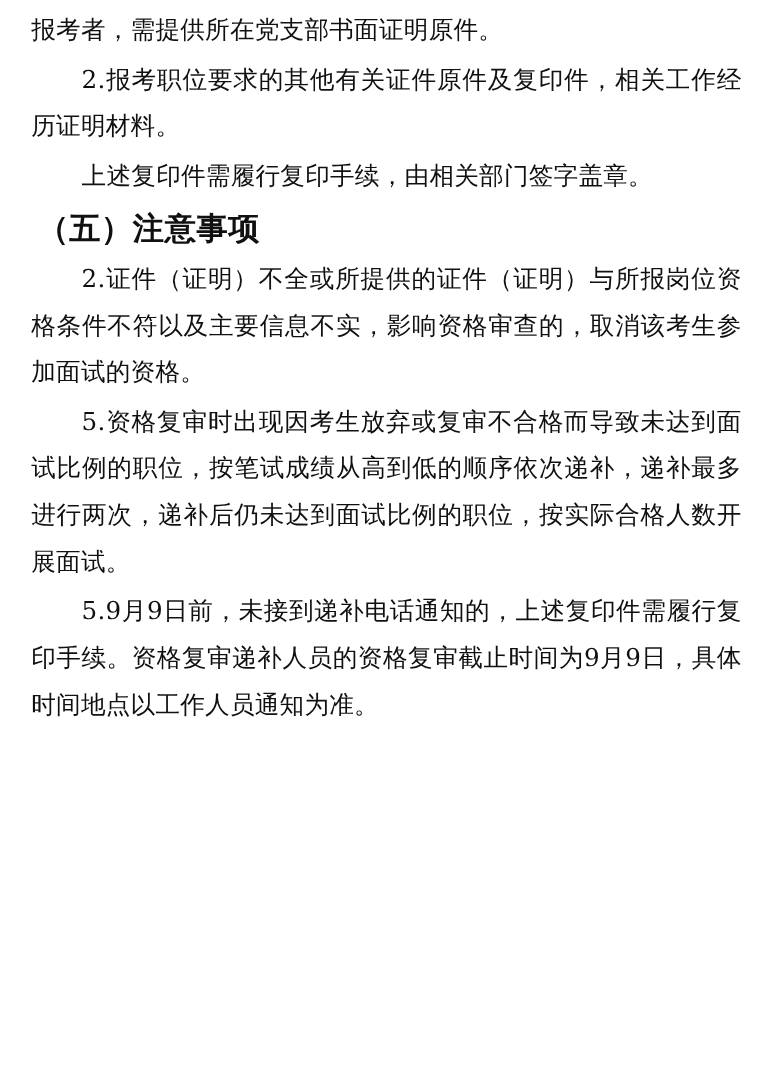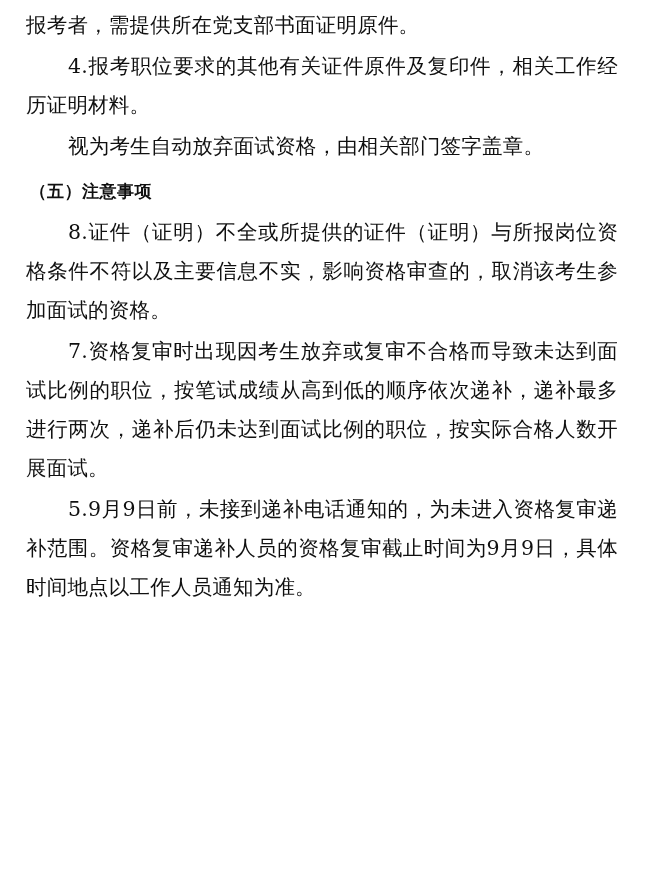--- a/index.html
+++ b/index.html
@@ -31,43 +31,43 @@
     text-align: justify;
     text-justify: inter-ideograph;
     letter-spacing: 0.2px;
     word-break: break-all;
   }
   p.indent {
     text-indent: 2.05em;
   }
   p.heading {
     margin: 6px 0 2px 0;
-    font-size: 17px;
+    font-size: 26px;
     line-height: 39px;
     font-weight: bold;
     text-indent: 0.2em;
     letter-spacing: 0.5px;
   }
 </style>
 </head>
 <body>
 
 <div class="page">
   <div class="doc-body">
 
     <p class="para">报考者，需提供所在党支部书面证明原件。</p>
 
-    <p class="para indent">4.报考职位要求的其他有关证件原件及复印件，相关工作经历证明材料。</p>
+    <p class="para indent">2.报考职位要求的其他有关证件原件及复印件，相关工作经历证明材料。</p>
 
-    <p class="para indent">视为考生自动放弃面试资格，由相关部门签字盖章。</p>
+    <p class="para indent">上述复印件需履行复印手续，由相关部门签字盖章。</p>
 
     <p class="heading">（五）注意事项</p>
 
 
-    <p class="para indent">8.证件（证明）不全或所提供的证件（证明）与所报岗位资格条件不符以及主要信息不实，影响资格审查的，取消该考生参加面试的资格。</p>
+    <p class="para indent">2.证件（证明）不全或所提供的证件（证明）与所报岗位资格条件不符以及主要信息不实，影响资格审查的，取消该考生参加面试的资格。</p>
 
-    <p class="para indent">7.资格复审时出现因考生放弃或复审不合格而导致未达到面试比例的职位，按笔试成绩从高到低的顺序依次递补，递补最多进行两次，递补后仍未达到面试比例的职位，按实际合格人数开展面试。</p>
+    <p class="para indent">5.资格复审时出现因考生放弃或复审不合格而导致未达到面试比例的职位，按笔试成绩从高到低的顺序依次递补，递补最多进行两次，递补后仍未达到面试比例的职位，按实际合格人数开展面试。</p>
 
 
-    <p class="para indent">5.9月9日前，未接到递补电话通知的，为未进入资格复审递补范围。资格复审递补人员的资格复审截止时间为9月9日，具体时间地点以工作人员通知为准。</p>
+    <p class="para indent">5.9月9日前，未接到递补电话通知的，上述复印件需履行复印手续。资格复审递补人员的资格复审截止时间为9月9日，具体时间地点以工作人员通知为准。</p>
 
   </div>
 </div>
 
 </body></html>

